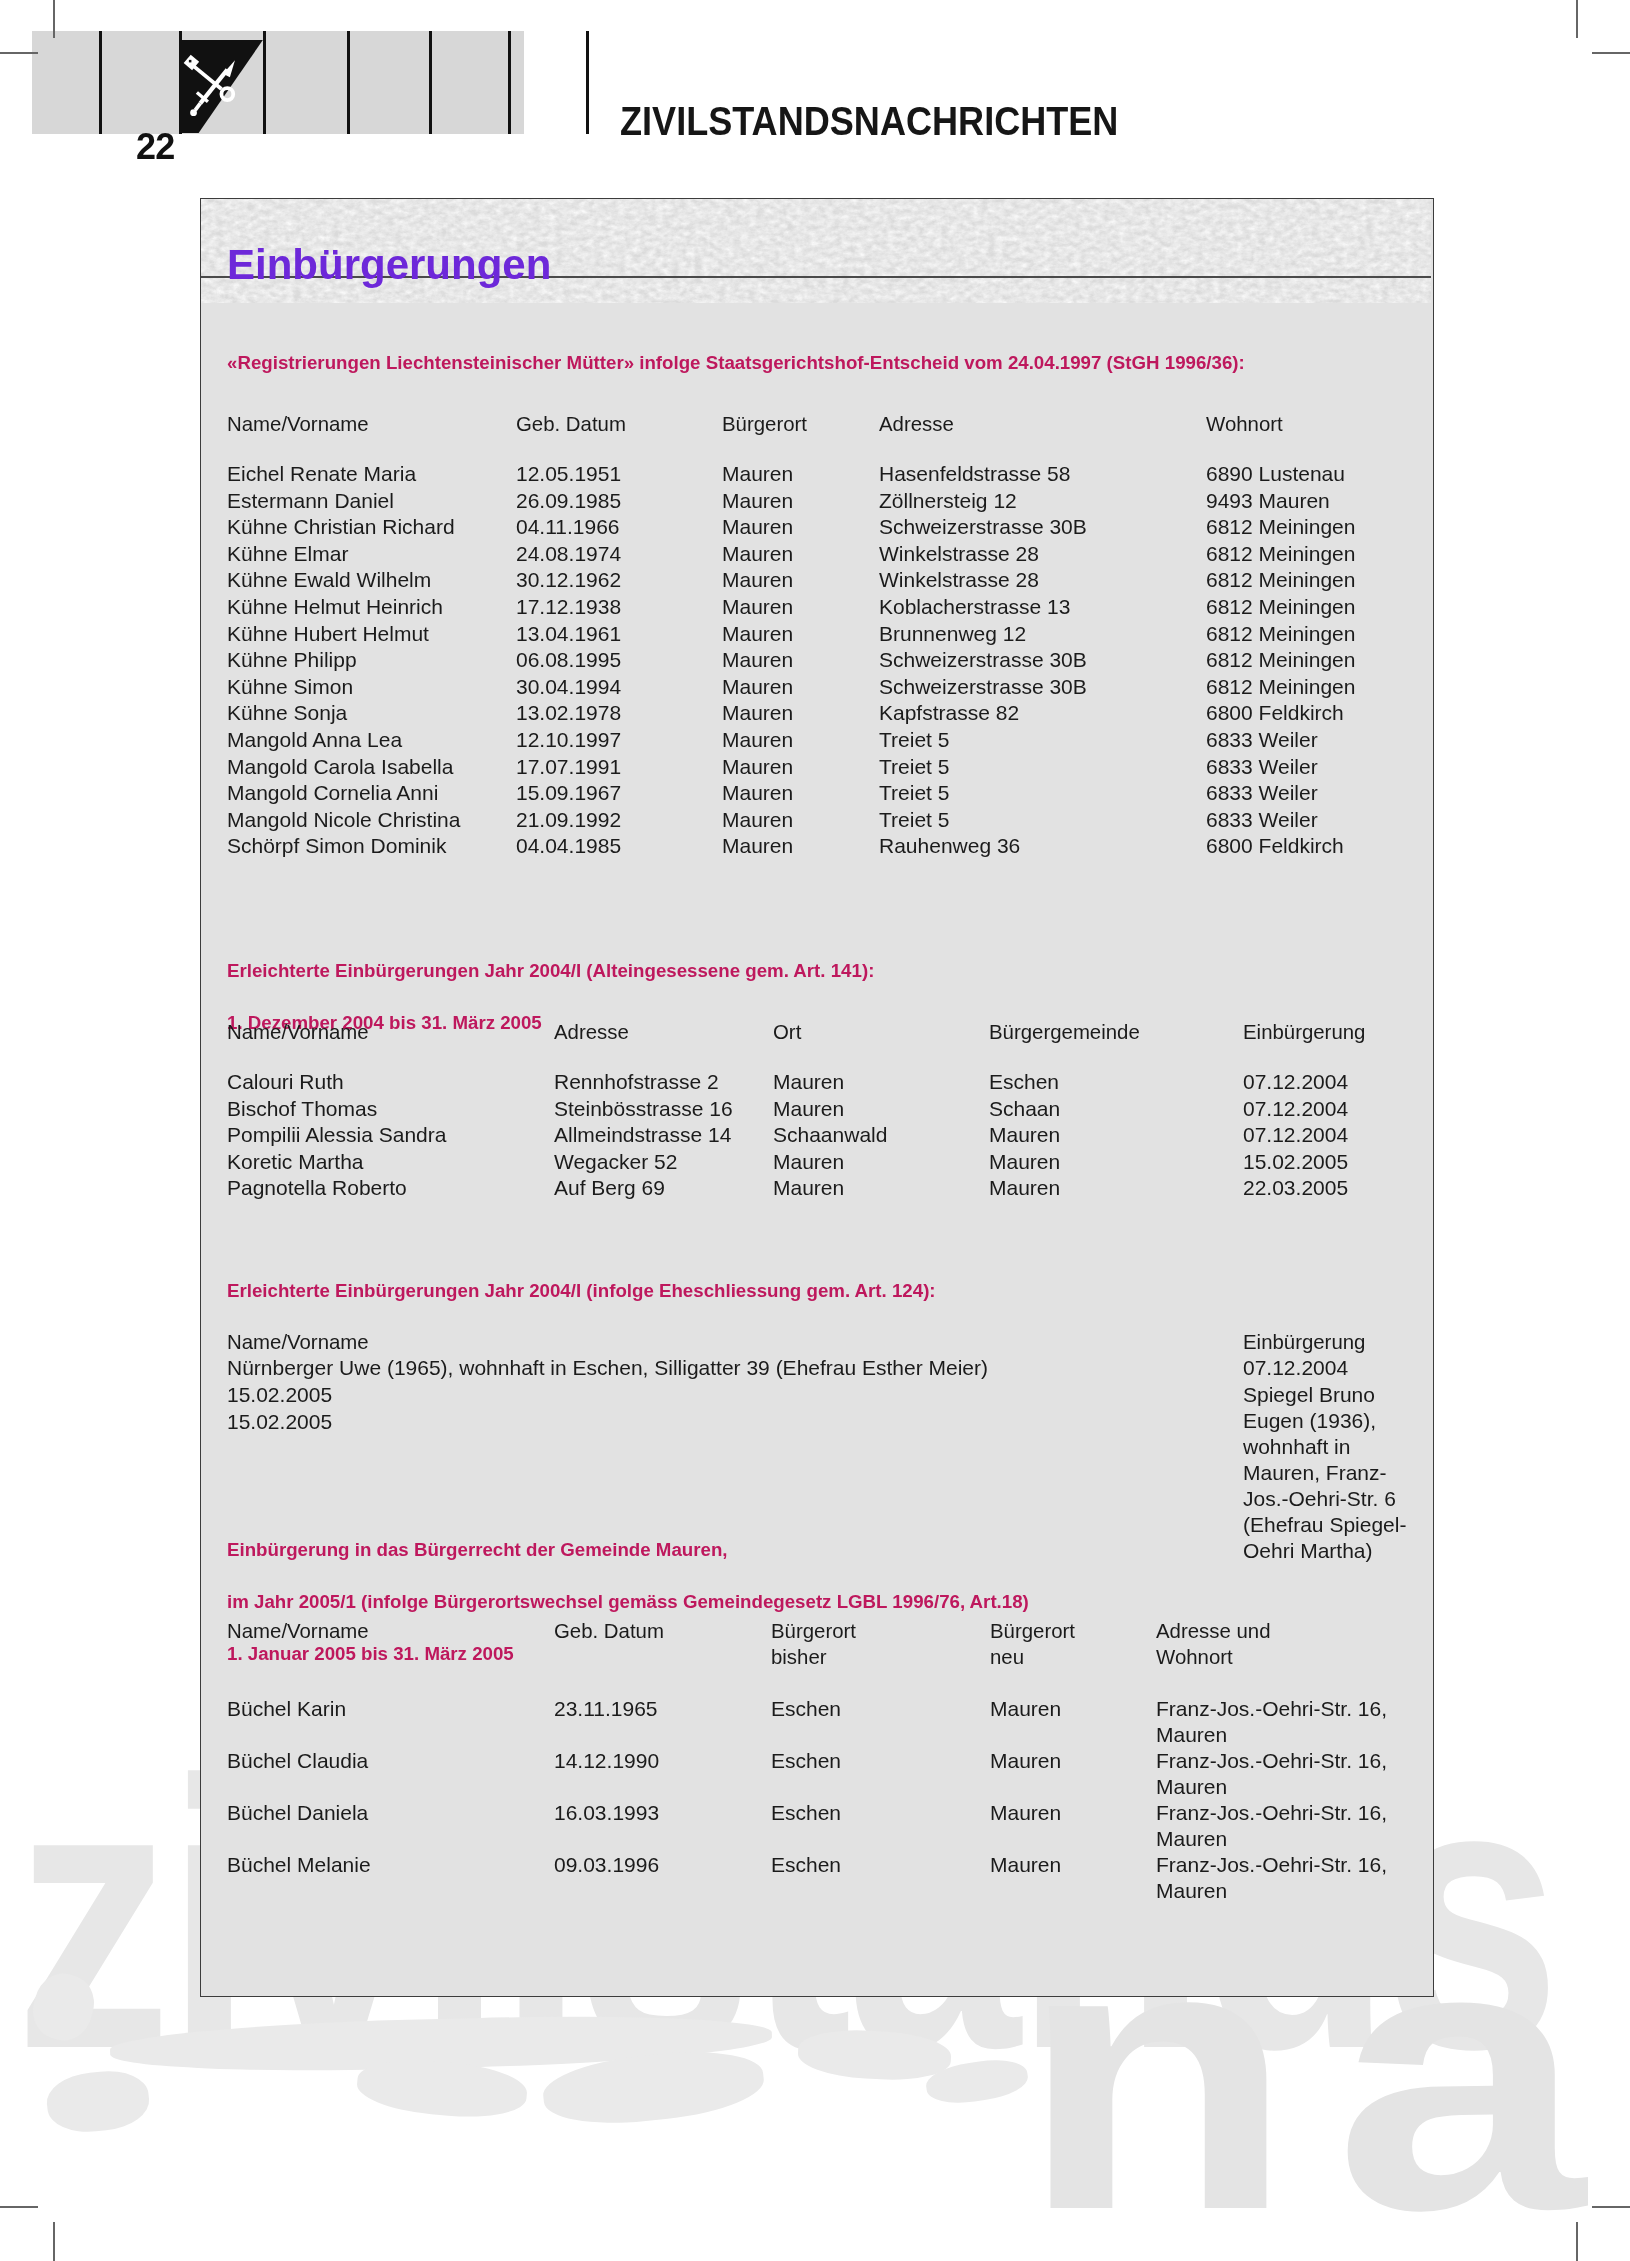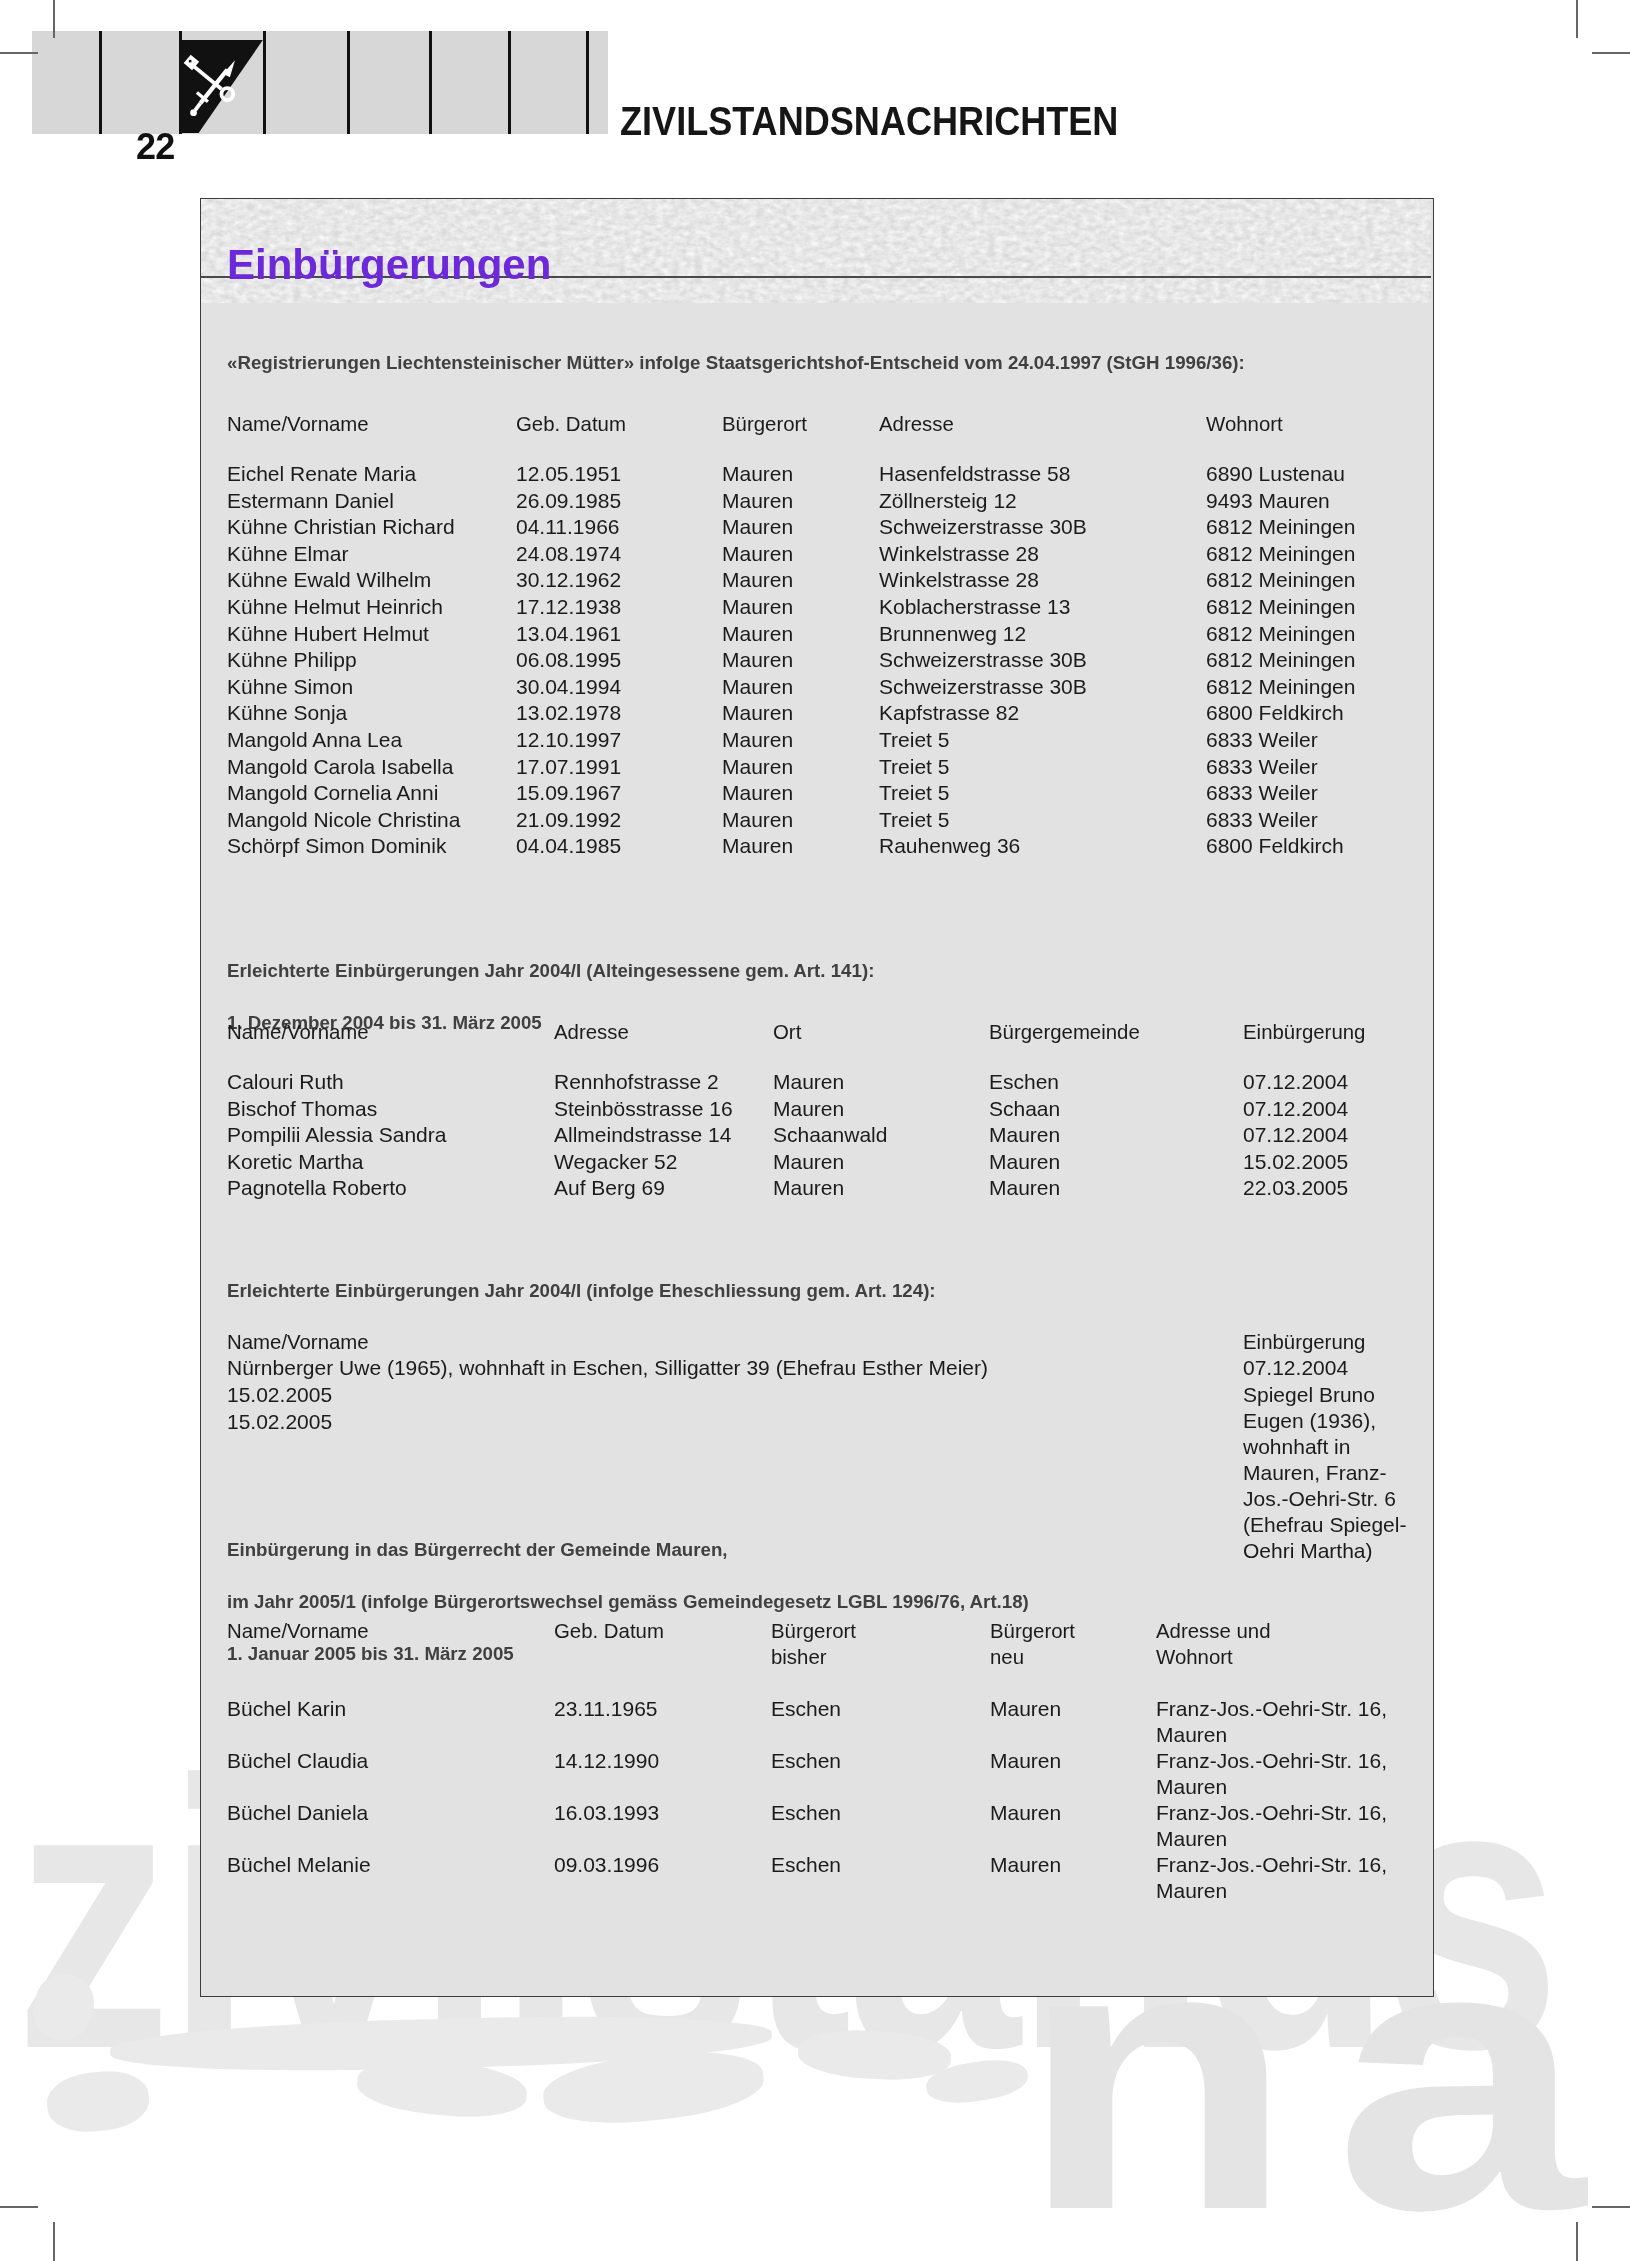--- a/index.html
+++ b/index.html
@@ -21,21 +21,21 @@
     transform-origin:left top;
     user-select:none;
   }
   .wm1{left:15.3px;top:1724px;font-size:382px;letter-spacing:-6.8px;transform:scaleX(0.82);}
   .wm2{left:1019px;top:1885px;font-size:382px;letter-spacing:34px;color:#e4e4e4;transform:scaleX(1.18);}
   .blob{position:absolute;z-index:0;background:#eaeaea;border-radius:45%;}
   
   .crop{position:absolute;background:#666;z-index:5;}
   
   .header-bar{
-    position:absolute;left:32px;top:31px;width:576px;height:103px;
+    position:absolute;left:32px;top:31px;width:492px;height:103px;
     background:#d7d7d7;z-index:2;
   }
   .bar-line{position:absolute;top:0;width:2.5px;height:103px;background:#111;}
   .page-number{
     position:absolute;left:104px;top:98px;
     font-size:36px;font-weight:bold;letter-spacing:-0.8px;
     color:#111;line-height:1;
   }
   .emblem{position:absolute;left:147px;top:9.3px;}
   .main-title{
@@ -53,21 +53,21 @@
   }
   .texture{position:absolute;left:0;top:0;width:1230px;height:104px;}
   .panel-title{
     position:absolute;left:26px;top:45px;
     font-size:42px;font-weight:bold;color:#6d28d9;line-height:1;
     letter-spacing:0px;z-index:3;
   }
   .rule{position:absolute;left:0;top:77px;width:1230px;height:1.7px;background:#4a4a4a;z-index:2;}
   .heading{
     position:absolute;left:26px;
-    font-size:18.7px;font-weight:bold;line-height:26px;color:#404040;
+    font-size:18.7px;font-weight:bold;line-height:26px;color:#be185d;
     white-space:pre-line;z-index:3;
   }
   .grid{
     position:absolute;left:26px;width:1202px;
     display:grid;z-index:3;
   }
   .ghead{font-weight:normal;font-size:20.4px;}
   .gbody{font-weight:normal;font-size:21px;}
   .g1{grid-template-columns:289px 206px 157px 327px 1fr;grid-auto-rows:26.6px;}
   .g2{grid-template-columns:327px 219px 216px 254px 1fr;grid-auto-rows:26.6px;}

